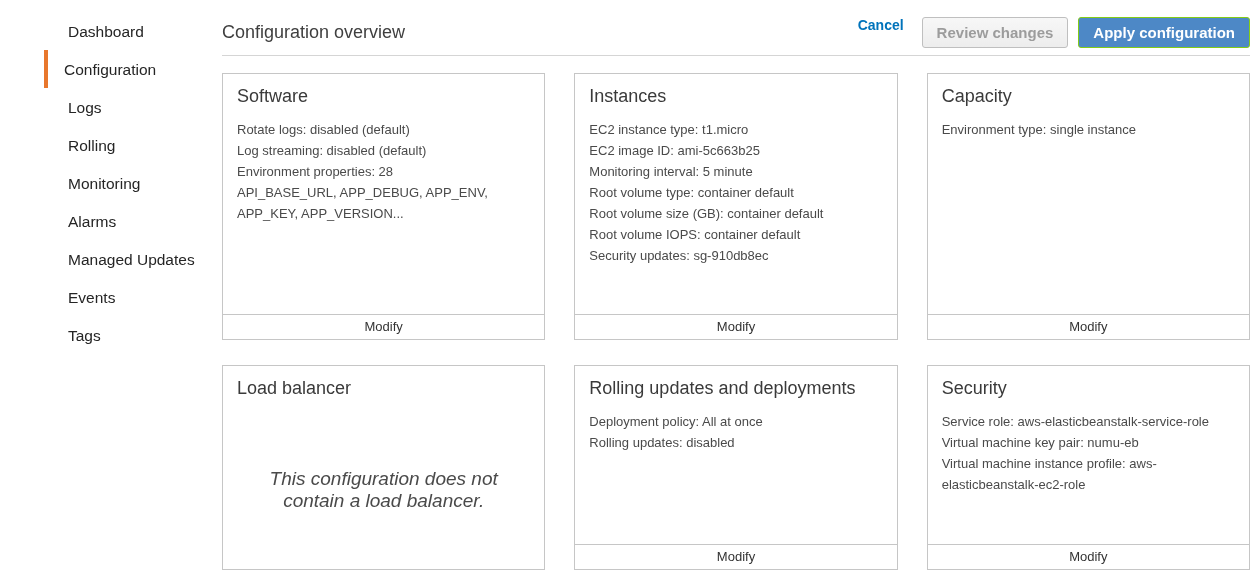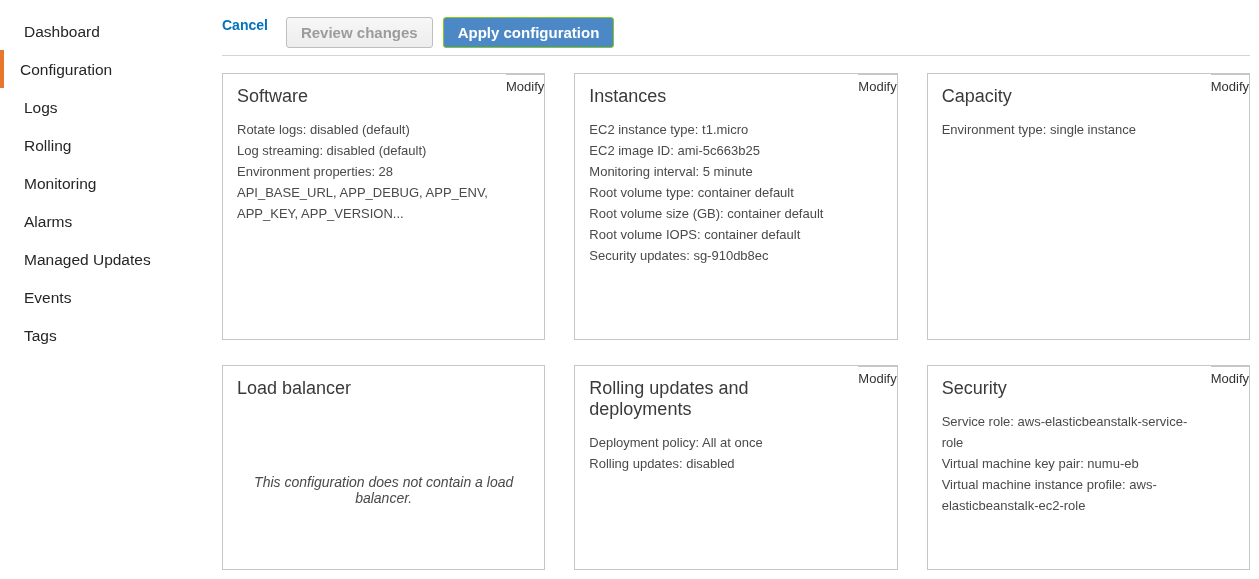--- a/index.html
+++ b/index.html
@@ -7,20 +7,21 @@
   body { font-family: "Liberation Sans", sans-serif; color: #333; }
 
   .app { display: flex; width: 100%; height: 100%; }
 
   
   .sidebar { width: 222px; flex: 0 0 222px; padding-top: 12px; }
   .nav-item {
     font-size: 15.5px; color: #252525; line-height: 19px;
     padding: 9.5px 10px 9.5px 20px; cursor: pointer;
     border-left: 4px solid transparent;
+    margin-left: 44px;
   }
   .nav-item.active { border-left-color: #e8772d; padding-left: 16px; }
 
   
   .main { flex: 1; padding: 18px 9px 0 0; }
 
   .header { display: flex; align-items: center; justify-content: space-between; height: 28px; }
   .page-title { font-size: 18px; font-weight: 400; color: #3f3f3f; }
   .actions { display: flex; align-items: flex-start; gap: 10px; }
   .cancel-link { color: #0073bb; font-weight: bold; font-size: 14px; cursor: pointer; margin-right: 8px; text-decoration: none; }
@@ -42,28 +43,28 @@
   
   .grid {
     margin-top: 17px;
     display: grid;
     grid-template-columns: repeat(3, 1fr);
     grid-template-rows: 267px 205px;
     column-gap: 29px; row-gap: 25px;
   }
   .card {
     border: 1px solid #c6c6c6; background: #fff;
-    display: flex; 
+    display: flex; flex-direction: column;
   }
   .card-body { flex: 1; padding: 12px 14px; overflow: hidden; }
   .card-title { font-size: 18px; font-weight: 400; color: #3a3a3a; margin-bottom: 12px; }
   .line { font-size: 13px; color: #4a4a4a; line-height: 21px; }
   .empty-msg {
     flex: 1; display: flex; align-items: center; justify-content: center;
-    font-size: 14px; font-style: italic; color: #4a4a4a; padding: 0 14px; text-align: center;
+    font-size: 19px; font-style: italic; color: #4a4a4a; padding: 0 14px; text-align: center;
   }
   .modify {
     border-top: 1px solid #c6c6c6; text-align: center;
     font-size: 13px; color: #333; padding: 4px 0 5px;
     cursor: pointer; background: #fff;
   }
 </style>
 </head>
 <body>
 
@@ -77,20 +78,21 @@
     <div class="nav-item">Monitoring</div>
     <div class="nav-item">Alarms</div>
     <div class="nav-item">Managed Updates</div>
     <div class="nav-item">Events</div>
     <div class="nav-item">Tags</div>
   </nav>
 
   <main class="main">
 
     <div class="header">
+      <h1 class="page-title">Configuration overview</h1>
       <div class="actions">
         <a class="cancel-link">Cancel</a>
         <button class="btn secondary" disabled="">Review changes</button>
         <button class="btn primary">Apply configuration</button>
       </div>
     </div>
 
     <hr class="divider">
 
     <div class="grid">

